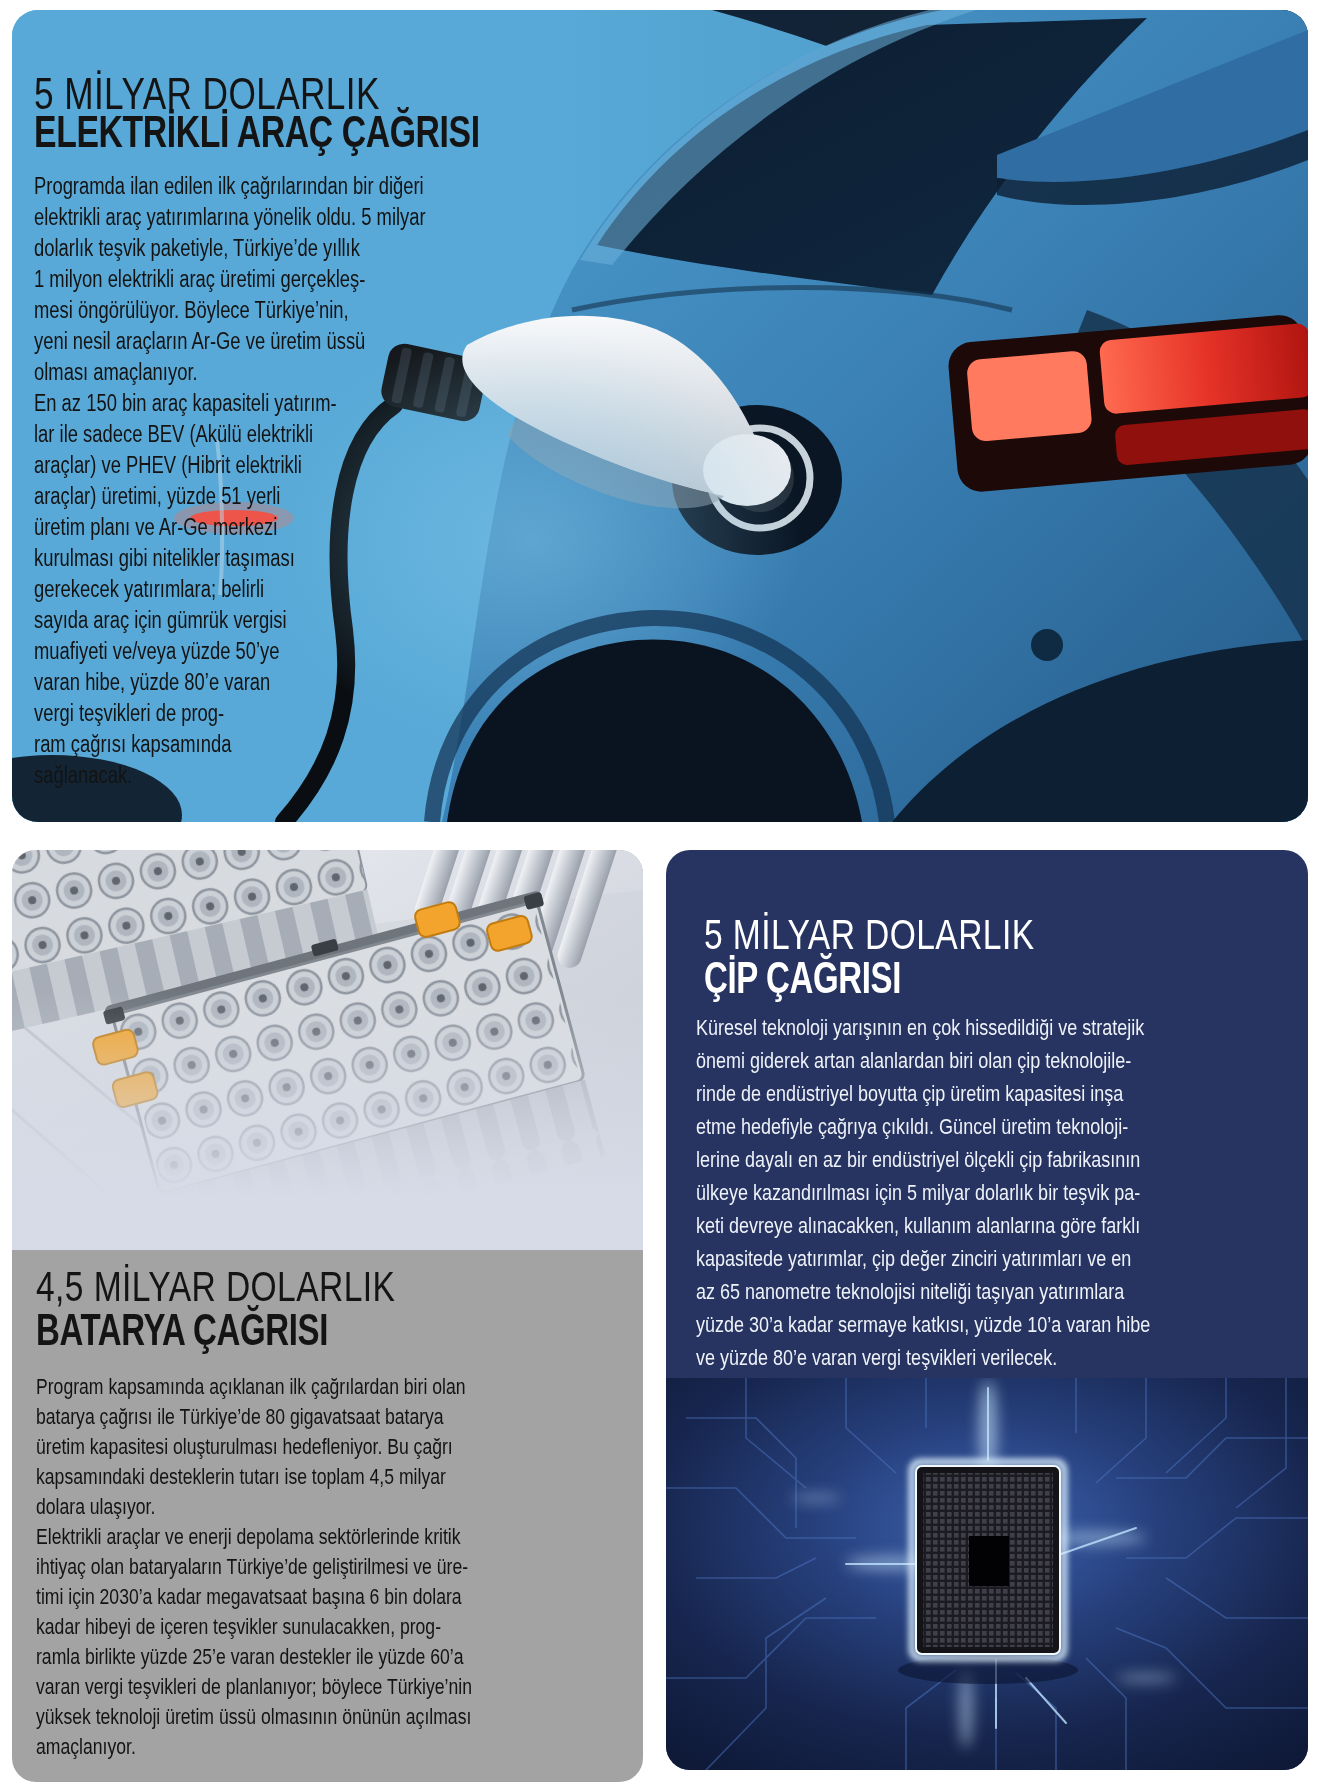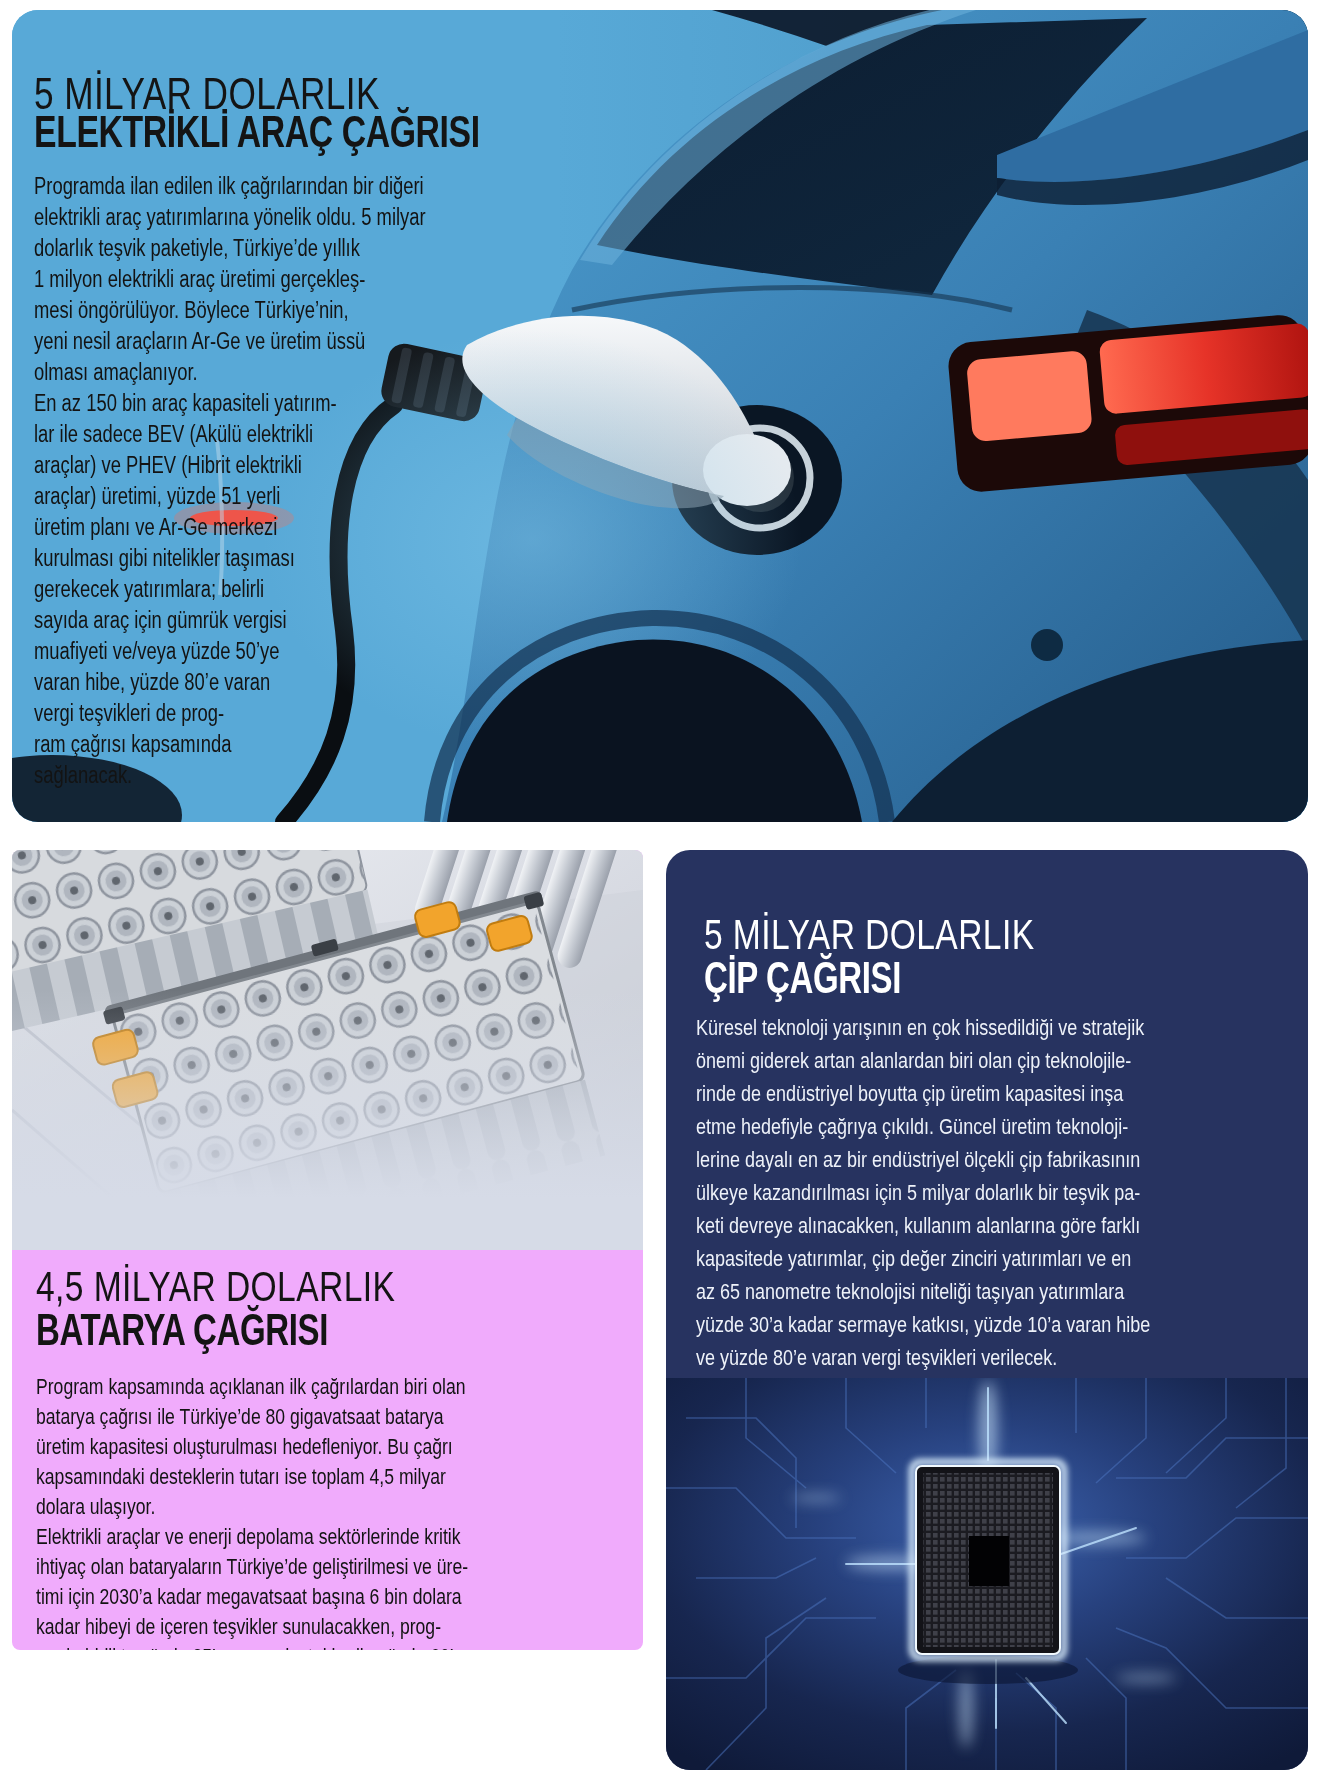--- a/index.html
+++ b/index.html
@@ -2,21 +2,21 @@
 <html lang="tr"><head>
 <meta charset="utf-8">
 <style>
   html,body { margin:0; padding:0; background:#ffffff; }
   .page {
     position:relative; width:1320px; height:1786px; background:#ffffff;
     font-family:"Liberation Sans", sans-serif; overflow:hidden;
   }
   .panel { position:absolute; overflow:hidden; }
   .panel-ev      { left:12px;  top:10px;  width:1296px; height:812px; border-radius:26px; background:#57a9d7; }
-  .panel-battery { left:12px;  top:850px; width:631px;  height:800px; border-radius:8px; background:#f0abfc; }
+  .panel-battery { left:12px;  top:850px; width:631px;  height:932px; border-radius:24px; background:#a3a3a3; }
   .panel-chip    { left:666px; top:850px; width:642px;  height:920px; border-radius:24px; background:#273360; }
 
   .art { position:absolute; display:block; z-index:1; }
   .art-ev      { left:0; top:0; width:100%; height:100%; }
   .art-battery { left:0; top:0; width:631px; height:400px; }
   .art-chip    { left:0; top:528px; width:642px; height:392px; }
 
   .t-light, .t-bold, .body-text { position:absolute; z-index:2; transform-origin:0 0; }
   .t-light { font-size:44px; font-weight:400; color:#141414; white-space:nowrap; transform:scaleX(.8); letter-spacing:.5px; }
   .t-bold  { font-size:45px; font-weight:800; color:#141414; white-space:nowrap; transform:scaleX(.75); letter-spacing:-.5px; }

